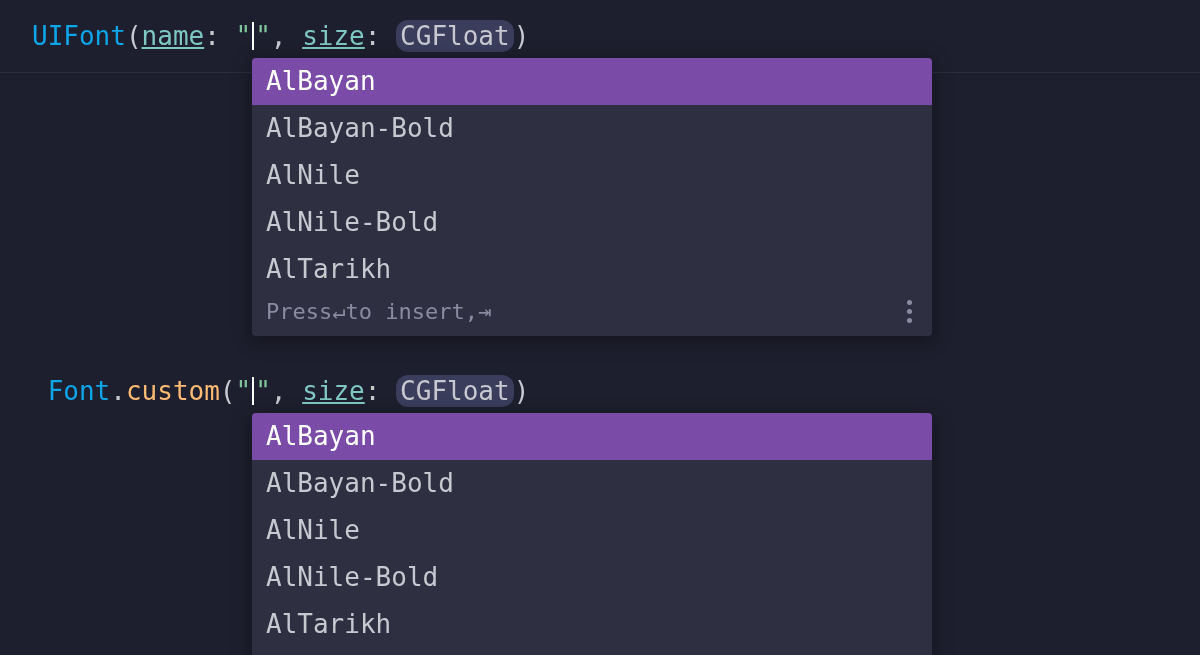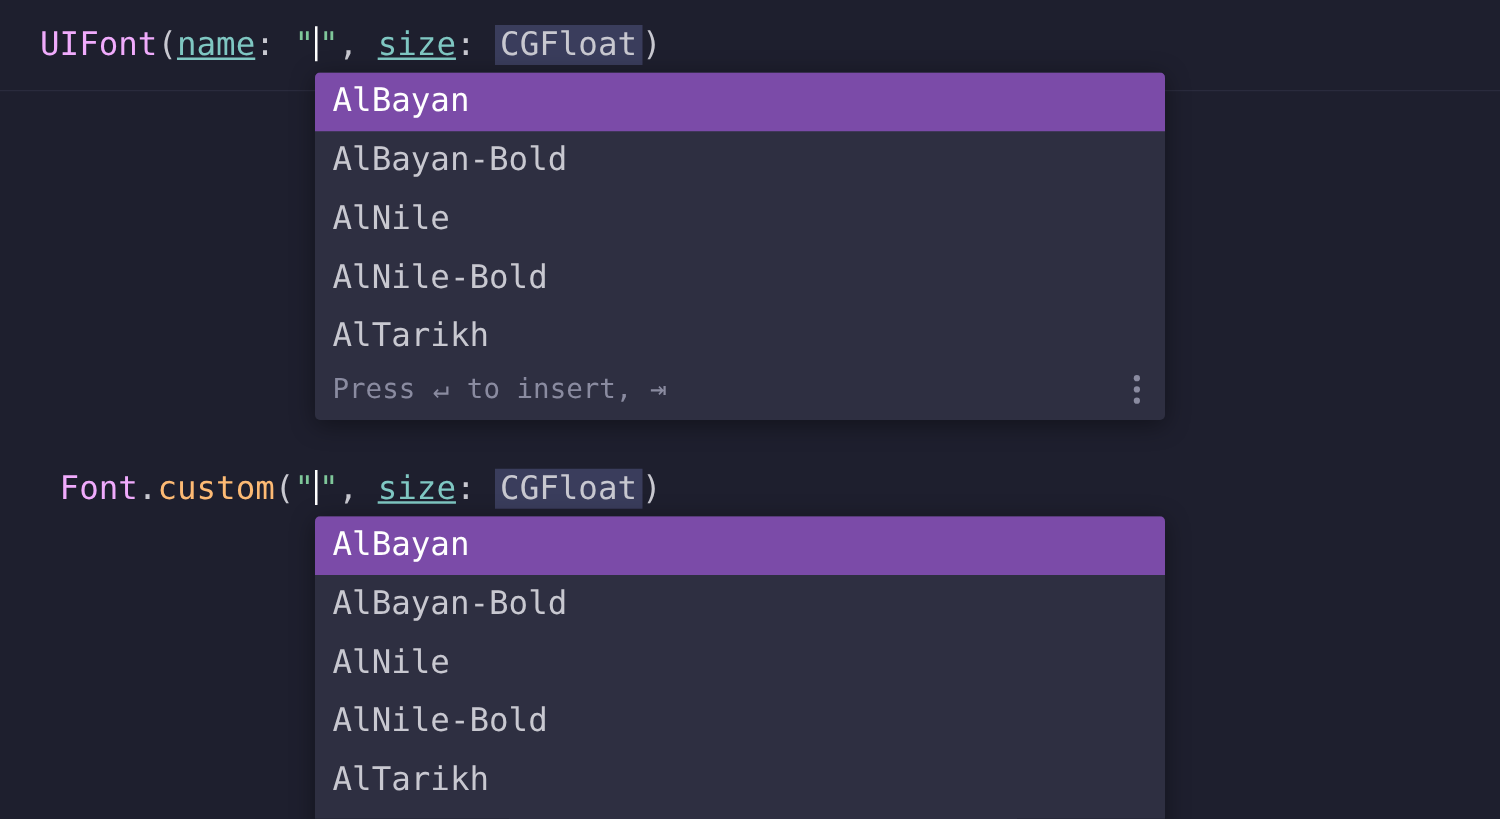--- a/index.html
+++ b/index.html
@@ -23,21 +23,21 @@
       white-space: nowrap;
       position: relative;
       line-height: 1.4;
     }
     
     .border-bottom {
       border-bottom: 1px solid #2a2b3d;
     }
     
     .token-type {
-      color: #f0abfc;
+      color: #0ea5e9;
     }
     
     .token-punct {
       color: #c8c8d0;
     }
     
     .token-param {
       color: #7fc7c2;
       text-decoration: underline;
     }
@@ -57,21 +57,21 @@
       background: #ffffff;
       vertical-align: middle;
       margin: 0 1px;
       position: relative;
       top: -2px;
     }
     
     .type-highlight {
       background: #3a3d5c;
       padding: 1px 4px;
-      border-radius: 0;
+      border-radius: 12px;
       color: #c8c8d0;
     }
     
     .autocomplete {
       position: absolute;
       background: #2e2f41;
       border-radius: 4px;
       box-shadow: 0 4px 20px rgba(0,0,0,0.4);
       width: 680px;
       overflow: hidden;
@@ -105,21 +105,21 @@
       color: #8a8ba0;
       font-size: 22px;
       display: flex;
       align-items: center;
       justify-content: space-between;
     }
     
     .footer-hint {
       display: flex;
       align-items: center;
-      gap: 14px;
+      gap: 0;
     }
     
     .key-symbol {
       font-family: inherit;
     }
     
     .more-icon {
       display: flex;
       flex-direction: column;
       gap: 4px;

